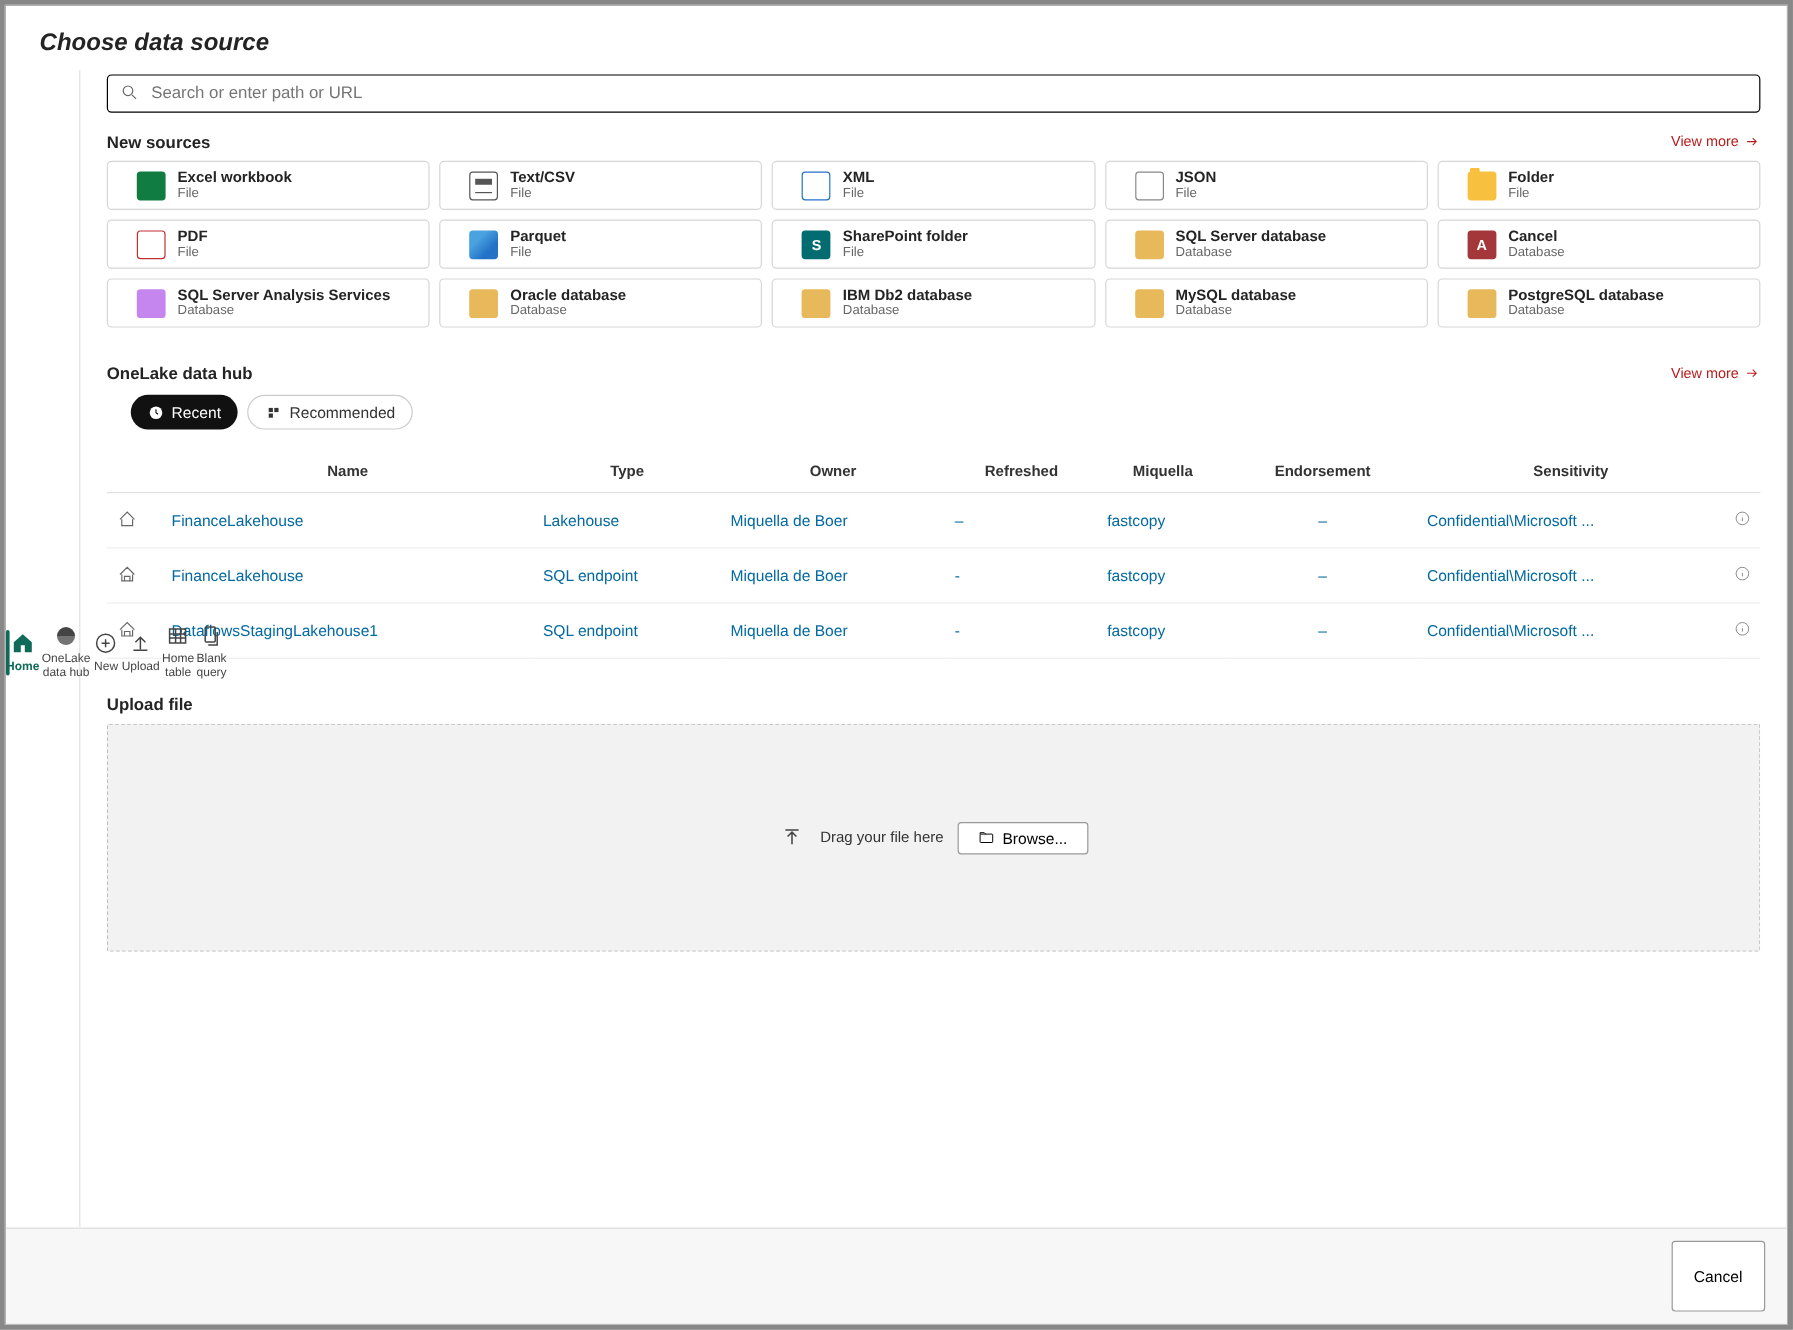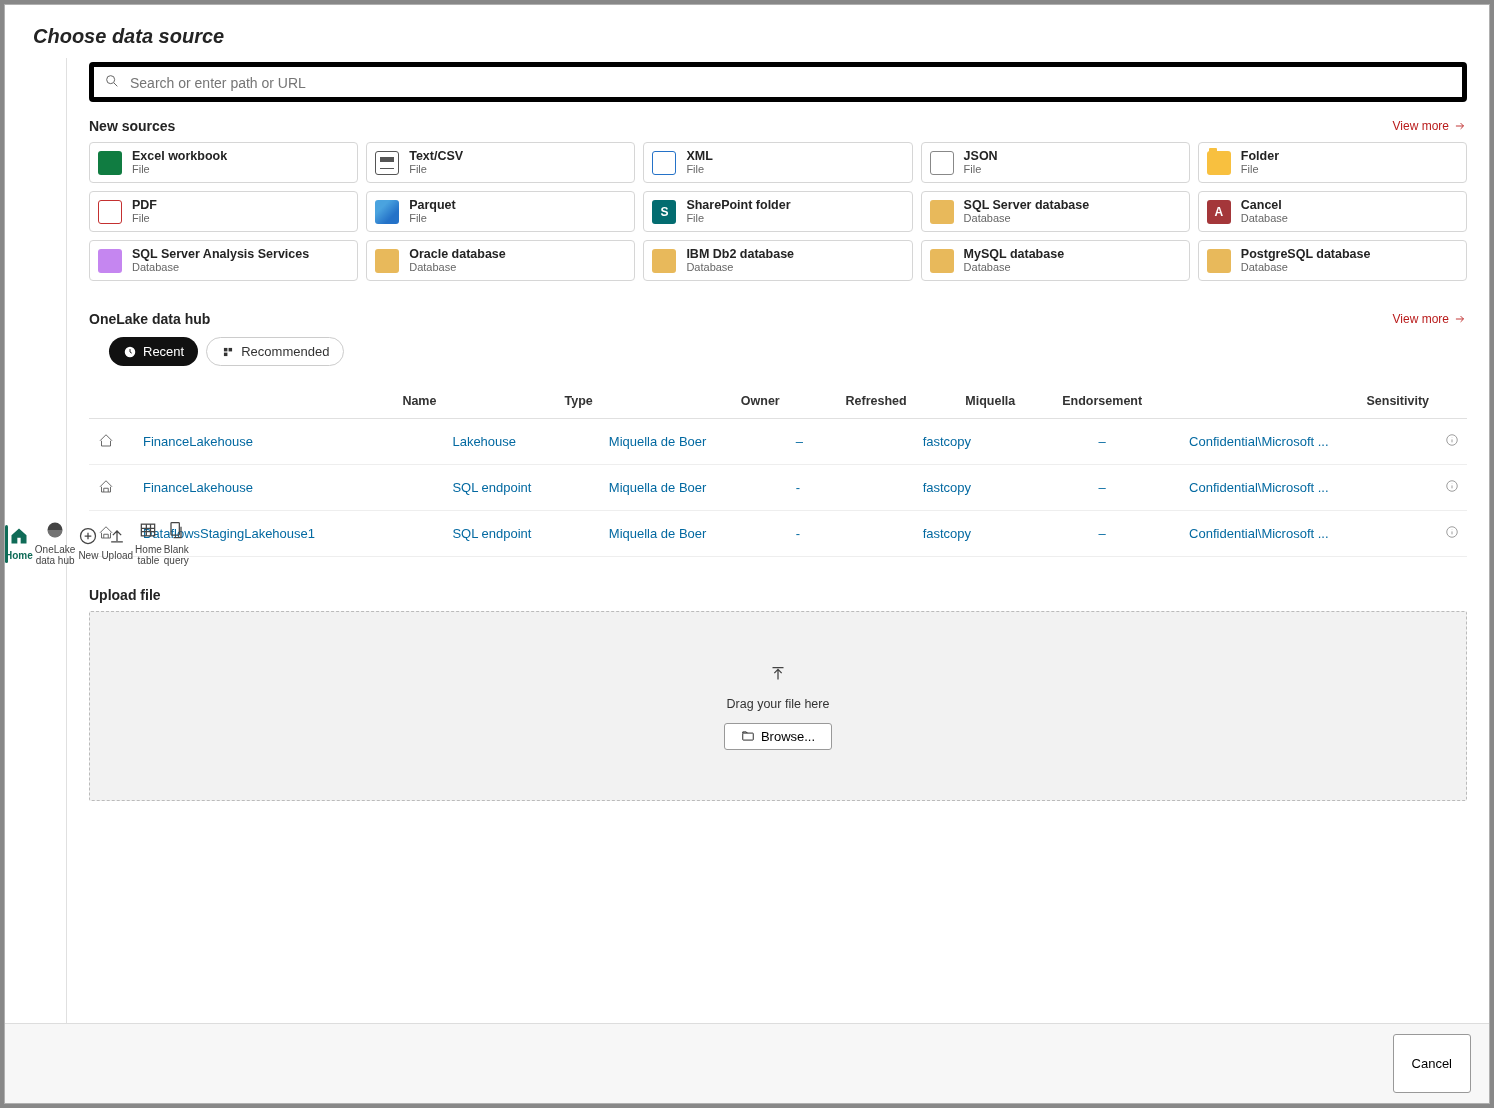--- a/index.html
+++ b/index.html
@@ -19,34 +19,34 @@
   .side-item.active::before { content: ""; position: absolute; left: 0; top: 6px; bottom: 6px; width: 3px; background: #0f6b57; border-radius: 2px; }
   .side-item.active .ic { color: #0f6b57; }
   .side-item.active .lbl { color: #0f6b57; font-weight: 600; }
   .ic { width: 22px; height: 22px; display: flex; align-items: center; justify-content: center; color: #444; }
   .ic svg { width: 20px; height: 20px; stroke: currentColor; fill: none; stroke-width: 1.5; }
   .ic.fill svg { fill: currentColor; stroke: none; }
 
   
   .main { flex: 1 1 auto; overflow-y: auto; padding: 0 22px 20px 22px; }
   .search-wrap { margin: 4px 0 16px 0; }
-  .search { display: flex; align-items: flex-end; border: 5px solid #000000; border-radius: 4px; padding: 6px 10px; }
+  .search { display: flex; align-items: flex-start; border: 1px solid #000000; border-radius: 4px; padding: 6px 10px; }
   .search input { flex: 1; border: none; outline: none; font-size: 14px; color: #666; background: transparent; }
   .search .sicon { width: 18px; height: 18px; margin-right: 8px; color: #666; }
   .search .sicon svg { width: 16px; height: 16px; stroke: currentColor; fill: none; stroke-width: 1.5; }
 
   .sec-title-row { display: flex; justify-content: space-between; align-items: center; margin: 4px 0 8px 0; }
   .sec-title { font-size: 14px; font-weight: 600; }
   .view-more { font-size: 12px; color: #b91c1c; cursor: pointer; display: flex; align-items: center; gap: 4px; }
   .view-more .arrow { width: 14px; height: 14px; }
   .view-more .arrow svg { width: 14px; height: 14px; stroke: currentColor; fill: none; stroke-width: 1.5; }
 
   
   .grid { display: grid; grid-template-columns: repeat(5, 1fr); gap: 8px; margin-bottom: 30px; }
-  .tile { border: 1px solid #d6d6d6; border-radius: 4px; padding: 6px 8px; display: flex; align-items: center; gap: 10px; cursor: pointer; background: #fff; min-height: 40px; }
+  .tile { border: 1px solid #d6d6d6; border-radius: 4px; padding: 6px 24px; display: flex; align-items: center; gap: 10px; cursor: pointer; background: #fff; min-height: 40px; }
   .tile .ticon { width: 24px; height: 24px; flex: 0 0 24px; display: flex; align-items: center; justify-content: center; border-radius: 3px; font-size: 10px; font-weight: 700; color: #fff; }
   .tile .tinfo { display: flex; flex-direction: column; }
   .tile .tname { font-size: 12.5px; font-weight: 600; line-height: 1.15; }
   .tile .tcat  { font-size: 11px; color: #666; line-height: 1.15; }
 
   
   .ico-excel { background: #107c41; }
   .ico-text  { border: 1.5px solid #555; background: #fff; }
   .ico-text::after { content: ""; display: block; width: 14px; height: 10px; border-top: 1.5px solid #555; border-bottom: 1.5px solid #555; box-shadow: inset 0 4px 0 #555; }
   .ico-xml   { background: #fff; border: 1.5px solid #2472c8; color: #2472c8; }
@@ -69,29 +69,29 @@
   
   .chips { display: flex; gap: 8px; margin: 10px 0 18px 20px; }
   .chip { border-radius: 18px; padding: 6px 14px; font-size: 13px; display: inline-flex; align-items: center; gap: 6px; cursor: pointer; }
   .chip.active { background: #111; color: #fff; }
   .chip.inactive { background: #fff; border: 1px solid #ccc; color: #333; }
   .chip .cicon { width: 14px; height: 14px; display: inline-flex; align-items: center; justify-content: center; }
   .chip .cicon svg { width: 14px; height: 14px; fill: currentColor; stroke: none; }
 
   
   .table { width: 100%; border-collapse: collapse; }
-  .table th { text-align: right; font-weight: 600; font-size: 12.5px; padding: 10px 8px; border-bottom: 1px solid #e0e0e0; color: #333; }
+  .table th { text-align: center; font-weight: 600; font-size: 12.5px; padding: 10px 8px; border-bottom: 1px solid #e0e0e0; color: #333; }
   .table td { text-align: left; font-size: 13px; padding: 12px 8px; border-bottom: 1px solid #eee; color: #0369a1; }
   .table .ticon2 { width: 20px; height: 20px; color: #666; }
   .table .ticon2 svg { width: 18px; height: 18px; stroke: currentColor; fill: none; stroke-width: 1.3; }
   .info-ic { color: #888; }
   .info-ic svg { width: 14px; height: 14px; stroke: currentColor; fill: none; stroke-width: 1.4; }
 
   
-  .upload-area { border: 1px dashed #bbb; background: #f2f2f2; border-radius: 2px; height: 190px; display: flex; flex-direction: column; align-items: center; justify-content: center; gap: 12px; margin-top: 8px; }
+  .upload-area { border: 1px dashed #bbb; background: #f2f2f2; border-radius: 2px; height: 190px; display: flex; flex-direction: row; align-items: center; justify-content: center; gap: 12px; margin-top: 8px; }
   .upload-area .upicon { width: 22px; height: 22px; color: #444; }
   .upload-area .upicon svg { width: 22px; height: 22px; stroke: currentColor; fill: none; stroke-width: 1.4; }
   .browse-btn { border: 1px solid #999; background: #fff; padding: 5px 16px; font-size: 13px; border-radius: 3px; cursor: pointer; display: inline-flex; align-items: center; gap: 6px; }
   .browse-btn .fic { width: 14px; height: 14px; }
   .browse-btn .fic svg { width: 14px; height: 14px; stroke: currentColor; fill: none; stroke-width: 1.4; }
 
   
   .footer { border-top: 1px solid #ddd; background: #f7f7f7; padding: 10px 18px; display: flex; justify-content: flex-end; }
   .cancel-btn { border: 1px solid #999; background: #fff; padding: 21px 18px; font-size: 13px; border-radius: 3px; cursor: pointer; }
 

